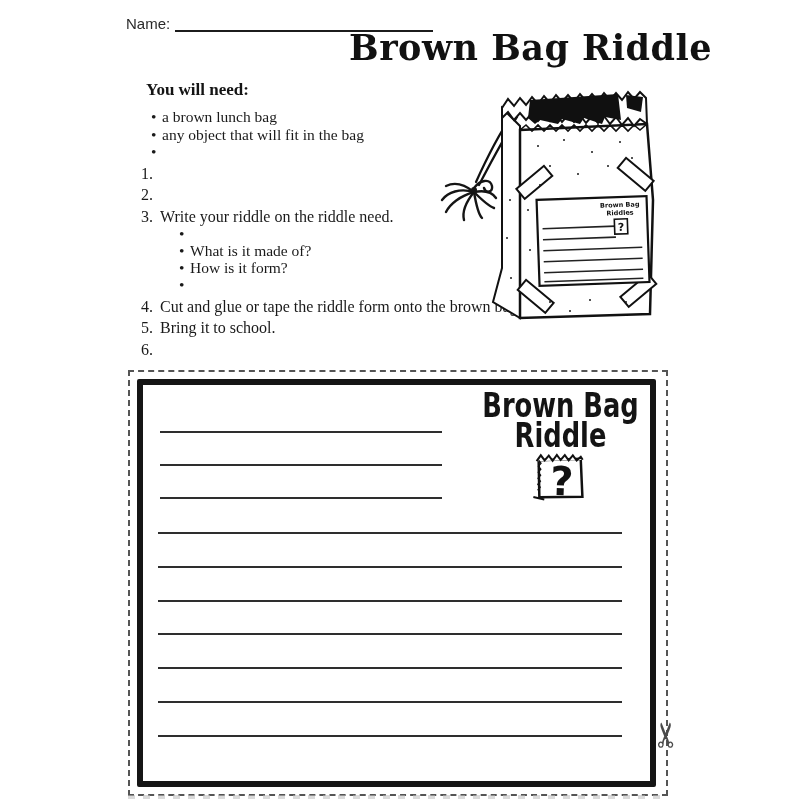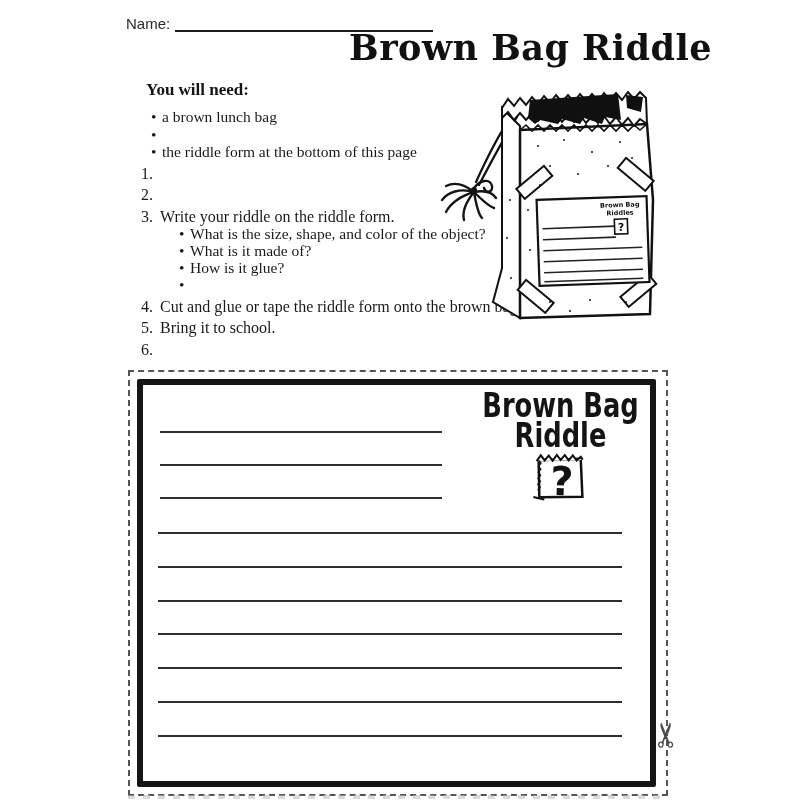--- a/index.html
+++ b/index.html
@@ -63,55 +63,54 @@
 
   <div class="instructions">
     <h2 class="sec-head">You will need:</h2>
     <div class="materials">
       <div class="mat-row">
         <span class="dot">•</span>
         <span>a brown lunch bag</span>
       </div>
       <div class="mat-row">
         <span class="dot">•</span>
+        <span>any object that will fit in the bag</span>
       </div>
       <div class="mat-row">
         <span class="dot">•</span>
-        <span>the riddle form at the bottom of this page</span>
       </div>
     </div>
 
     <div class="steps-list">
       <div class="step">
         <div class="step-line">
           <span class="num">1.</span>
         </div>
       </div>
       <div class="step">
         <div class="step-line">
           <span class="num">2.</span>
         </div>
       </div>
       <div class="step">
         <div class="step-line">
           <span class="num">3.</span>
-          <span>Write your riddle on the riddle form.</span>
+          <span>Write your riddle on the riddle need.</span>
         </div>
         <div class="sub-list">
           <div class="sub-row">
             <span class="dot">•</span>
-            <span>What is the size, shape, and color of the object?</span>
           </div>
           <div class="sub-row">
             <span class="dot">•</span>
             <span>What is it made of?</span>
           </div>
           <div class="sub-row">
             <span class="dot">•</span>
-            <span>How is it glue?</span>
+            <span>How is it form?</span>
           </div>
           <div class="sub-row">
             <span class="dot">•</span>
           </div>
         </div>
       </div>
       <div class="step">
         <div class="step-line">
           <span class="num">4.</span>
           <span>Cut and glue or tape the riddle form onto the brown bag.</span>

